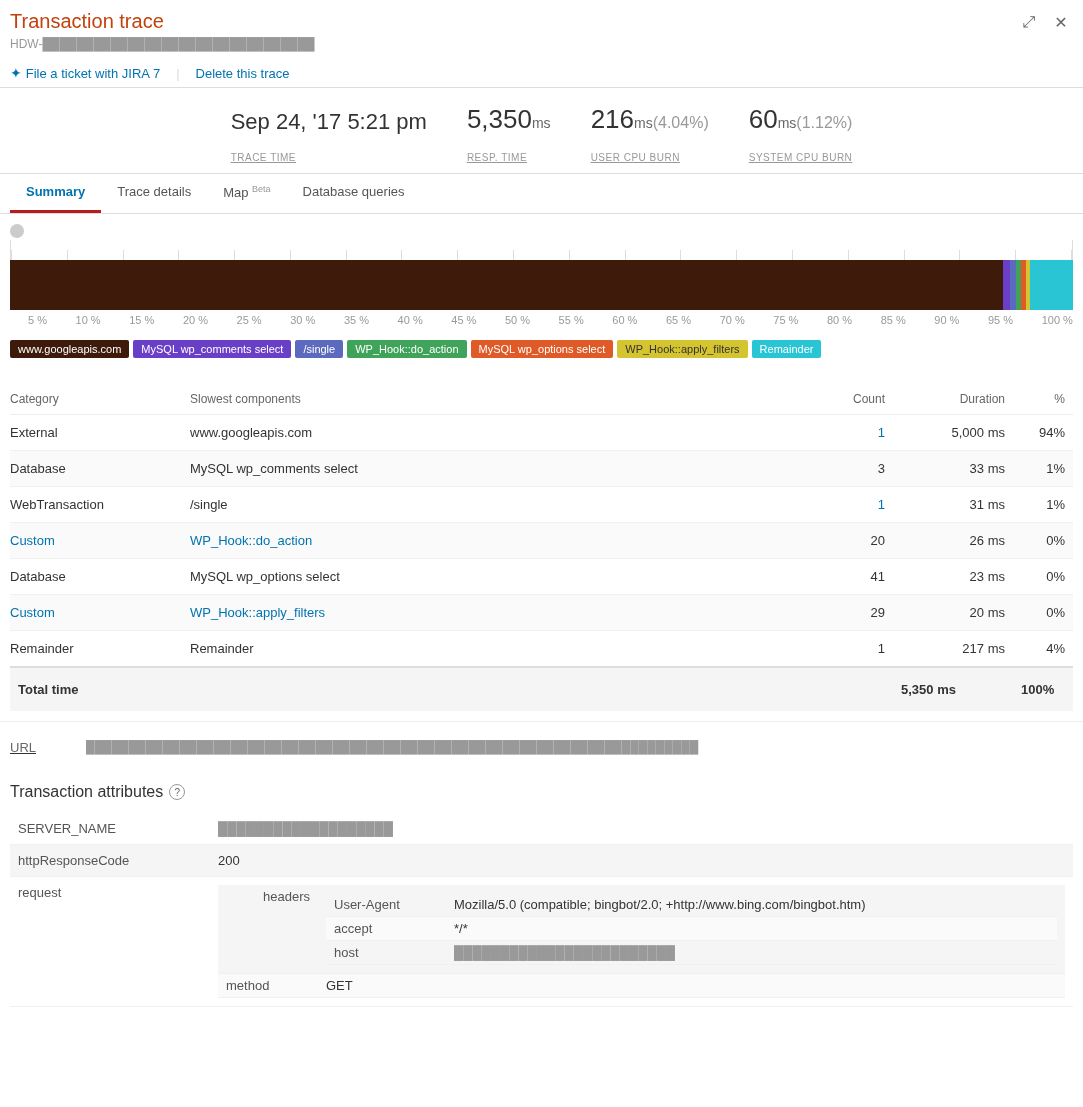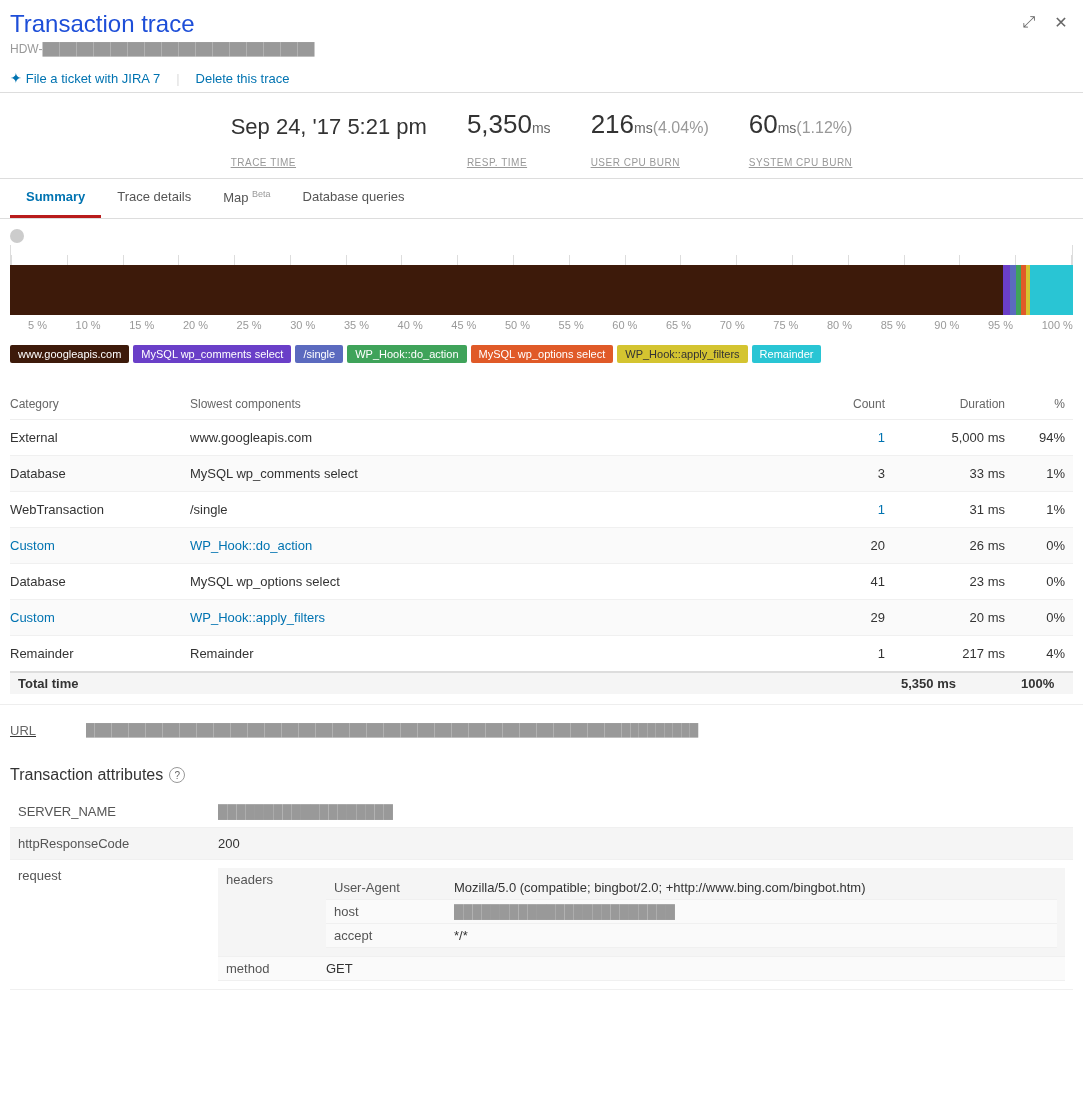--- a/index.html
+++ b/index.html
@@ -1,19 +1,19 @@
 <!DOCTYPE html>
 <html><head>
   <meta charset="utf-8">
   <style>
     * { box-sizing: border-box; margin: 0; padding: 0; }
     body { font-family: Arial, sans-serif; font-size: 13px; color: #333; background: #fff; width: 1083px; }
 
     .header { padding: 10px 10px 0 10px; border-bottom: 1px solid #ddd; position: relative; }
-    .header-title { font-size: 24px; font-weight: normal; color: #1d4ed8; margin-bottom: 4px; }
+    .header-title { font-size: 20px; font-weight: normal; color: #c2410c; margin-bottom: 4px; }
     .header-subtitle { font-size: 12px; color: #999; margin-bottom: 8px; }
     .header-actions { display: flex; align-items: center; gap: 16px; padding: 6px 0; }
     .header-action-btn { background: none; border: none; color: #0073b1; cursor: pointer; font-size: 13px; display: flex; align-items: center; gap: 4px; }
     .window-controls { position: absolute; top: 10px; right: 10px; display: flex; gap: 8px; }
     .window-ctrl { background: none; border: none; cursor: pointer; font-size: 16px; color: #666; width: 24px; height: 24px; display: flex; align-items: center; justify-content: center; }
 
     .metrics { padding: 16px 10px 10px 10px; display: flex; gap: 40px; align-items: flex-end; border-bottom: 1px solid #ddd; justify-content: center; }
     .metric-block { }
     .metric-value { font-size: 26px; color: #333; font-weight: 300; }
     .metric-value .unit { font-size: 14px; color: #666; }
@@ -40,21 +40,21 @@
 
     .table-section { padding: 10px 10px; }
     table { width: 100%; border-collapse: collapse; }
     thead th { text-align: left; font-size: 12px; color: #666; font-weight: normal; padding: 8px 8px 8px 0; border-bottom: 1px solid #eee; }
     thead th.right { text-align: right; }
     tbody tr { border-bottom: 1px solid #f0f0f0; }
     tbody tr:nth-child(even) { background: #fafafa; }
     tbody td { padding: 10px 8px 10px 0; font-size: 13px; vertical-align: middle; }
     tbody td.right { text-align: right; color: #333; }
     tbody td.link { color: #0073b1; cursor: pointer; }
-    tfoot td { padding: 3px 8px; font-weight: normal; font-size: 13px; }
+    tfoot td { padding: 14px 8px; font-weight: normal; font-size: 13px; }
     tfoot td.right { text-align: left; }
     tfoot tr { background: #f5f5f5; border-top: 2px solid #ddd; }
 
     .url-section { padding: 18px 10px; border-top: 1px solid #eee; display: flex; gap: 16px; text-decoration: underline; }
     .url-label { color: #666; font-size: 13px; min-width: 60px; }
     .url-value { color: #999; font-size: 12px; }
 
     .attrs-section { padding: 10px 10px; }
     .attrs-title { font-size: 16px; color: #333; font-weight: 400; margin-bottom: 12px; display: flex; align-items: center; gap: 6px; }
     .help-icon { width: 16px; height: 16px; border-radius: 50%; border: 1px solid #999; display: inline-flex; align-items: center; justify-content: center; font-size: 10px; color: #666; cursor: pointer; }
@@ -291,35 +291,35 @@
       <tr style="background:#f5f5f5;">
         <td class="attr-key">httpResponseCode</td>
         <td class="attr-val">200</td>
       </tr>
       <tr>
         <td class="attr-key">request</td>
         <td>
           <table style="width:100%; border-collapse:collapse;">
             <tbody>
                 <tr style="background:#f5f5f5;">
-              <td style="padding:4px 8px; color:#555; width:100px;">headers</td>
+              <td style="padding:4px 8px; color:#555; width:100px;text-align:right;">headers</td>
               <td>
                 <table style="width:100%; border-collapse:collapse;">
                   <tbody>
                         <tr>
                     <td style="padding:4px 8px; color:#555; width:120px;">User-Agent</td>
                     <td style="padding:4px 8px; color:#333;">Mozilla/5.0 (compatible; bingbot/2.0; +http://www.bing.com/bingbot.htm)</td>
                   </tr>
+                  <tr style="background:#fafafa;">
+                    <td style="padding:4px 8px; color:#555;">accept</td>
+                    <td style="padding:4px 8px; color:#333;">*/*</td>
+                  </tr>
                   <tr>
                     <td style="padding:4px 8px; color:#555;">host</td>
                     <td style="padding:4px 8px; color:#999;">████████████████████████</td>
-                  </tr>
-                  <tr style="background:#fafafa;">
-                    <td style="padding:4px 8px; color:#555;">accept</td>
-                    <td style="padding:4px 8px; color:#333;">*/*</td>
                   </tr>
                 </tbody>
                     </table>
               </td>
             </tr>
             <tr>
               <td style="padding:4px 8px; color:#555;">method</td>
               <td style="padding:4px 8px; color:#333;">GET</td>
             </tr>
           </tbody>

